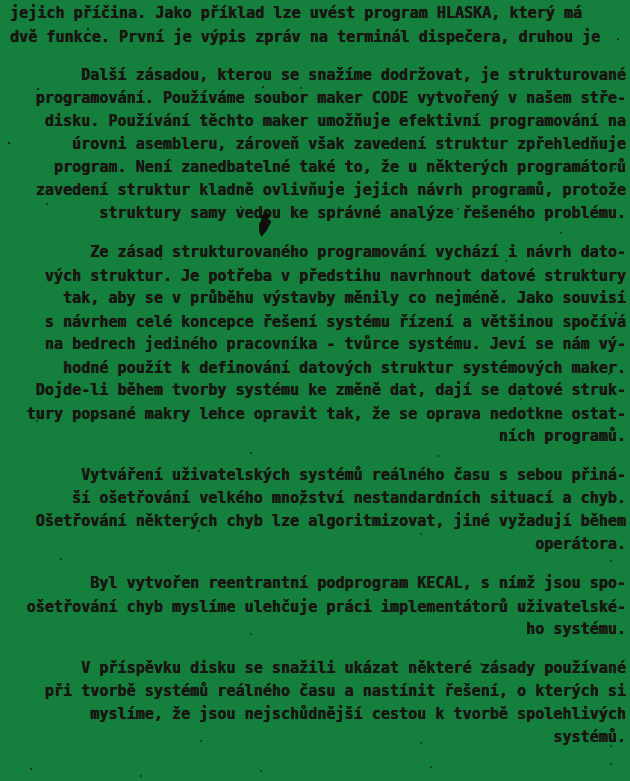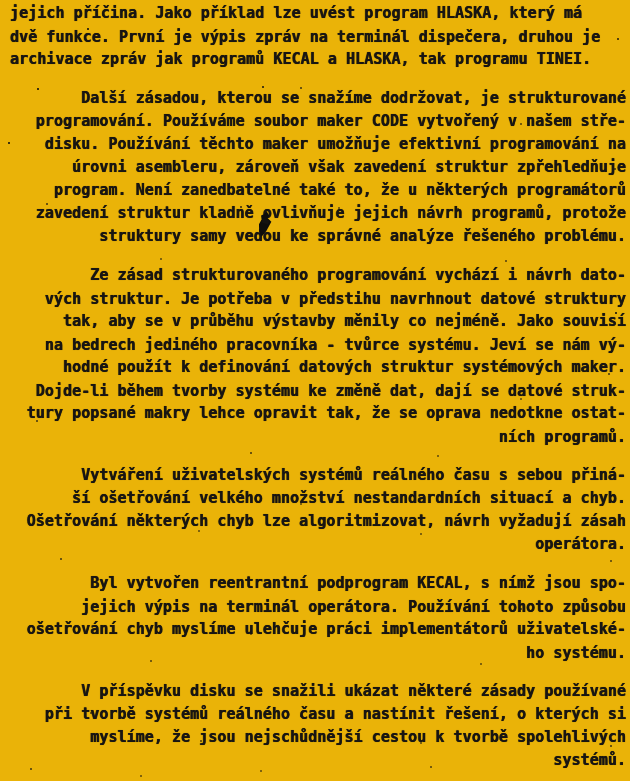--- a/index.html
+++ b/index.html
@@ -4,21 +4,21 @@
 <style>
   html, body {
     margin: 0;
     padding: 0;
     background: #fbfbf9;
   }
   .page {
     position: relative;
     width: 630px;
     height: 781px;
-    background: #eab308;
+    background: #15803d;
     overflow: hidden;
     font-family: "DejaVu Sans Mono", "Liberation Mono", monospace;
     font-size: 15px;
     font-weight: bold;
     line-height: 23px;
     color: #181512;
     text-shadow: 0.4px 0 0 rgba(25,22,18,0.85),
                  -0.4px 0 0 rgba(25,22,18,0.45),
                  0 0 1px rgba(45,40,34,0.40);
   }
@@ -108,54 +108,53 @@
 </head>
 <body>
 
 <div class="page">
 
   <div class="text-block">
 
     <div class="para">
       <div class="tline">jejich příčina. Jako příklad lze uvést program HLASKA, který má</div>
       <div class="tline">dvě funkce. První je výpis zpráv na terminál dispečera, druhou je</div>
-      <div class="tline">archivace zpráv jak programů KECAL a HLASKA, tak programu TINEI.</div>
     </div>
 
     <div class="para">
       <div class="tline indent">Další zásadou, kterou se snažíme dodržovat, je strukturované</div>
       <div class="tline">programování. Používáme soubor maker CODE vytvořený v našem stře-</div>
       <div class="tline">disku. Používání těchto maker umožňuje efektivní programování na</div>
       <div class="tline">úrovni asembleru, zároveň však zavedení struktur zpřehledňuje</div>
       <div class="tline">program. Není zanedbatelné také to, že u některých programátorů</div>
       <div class="tline">zavedení struktur kladně ovlivňuje jejich návrh programů, protože</div>
       <div class="tline">struktury samy vedou ke správné analýze řešeného problému.</div>
     </div>
 
     <div class="para">
       <div class="tline indent">Ze zásad strukturovaného programování vychází i návrh dato-</div>
       <div class="tline">vých struktur. Je potřeba v předstihu navrhnout datové struktury</div>
       <div class="tline">tak, aby se v průběhu výstavby měnily co nejméně. Jako souvisí</div>
+      <div class="tline">s návrhem celé koncepce řešení systému řízení a většinou spočívá</div>
       <div class="tline">na bedrech jediného pracovníka - tvůrce systému. Jeví se nám vý-</div>
       <div class="tline">hodné použít k definování datových struktur systémových maker.</div>
       <div class="tline">Dojde-li během tvorby systému ke změně dat, dají se datové struk-</div>
       <div class="tline">tury popsané makry lehce opravit tak, že se oprava nedotkne ostat-</div>
       <div class="tline">ních programů.</div>
     </div>
 
     <div class="para">
       <div class="tline indent">Vytváření uživatelských systémů reálného času s sebou přiná-</div>
       <div class="tline">ší ošetřování velkého množství nestandardních situací a chyb.</div>
-      <div class="tline">Ošetřování některých chyb lze algoritmizovat, návrh vyžadují zásah</div>
+      <div class="tline">Ošetřování některých chyb lze algoritmizovat, jiné vyžadují během</div>
       <div class="tline">operátora.</div>
     </div>
 
     <div class="para">
       <div class="tline indent">Byl vytvořen reentrantní podprogram KECAL, s nímž jsou spo-</div>
-      <div class="tline">jejich výpis na terminál operátora. Používání tohoto způsobu</div>
       <div class="tline">ošetřování chyb myslíme ulehčuje práci implementátorů uživatelské-</div>
       <div class="tline">ho systému.</div>
     </div>
 
     <div class="para">
       <div class="tline indent">V příspěvku disku se snažili ukázat některé zásady používané</div>
       <div class="tline">při tvorbě systémů reálného času a nastínit řešení, o kterých si</div>
       <div class="tline">myslíme, že jsou nejschůdnější cestou k tvorbě spolehlivých</div>
       <div class="tline">systémů.</div>
     </div>

